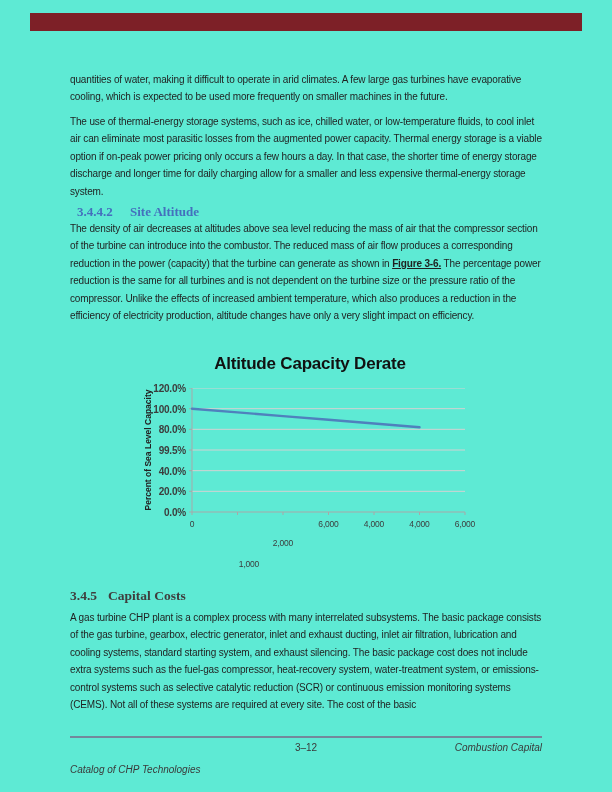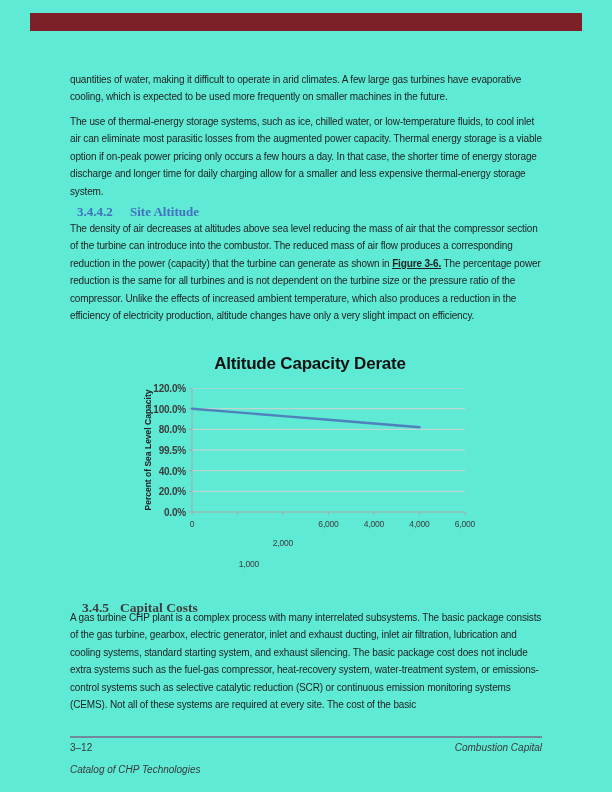--- a/index.html
+++ b/index.html
@@ -17,21 +17,21 @@
     position:absolute;left:70px;width:472px;
     font-size:10px;line-height:17.4px;letter-spacing:-0.15px;
     color:#1f1f1f;text-align:left;margin:0;
   }
   .h3-blue{
     position:absolute;left:70px;width:472px;margin:7px;
     font-family:"Liberation Serif", serif;font-weight:bold;font-size:13px;
   }
   .h3-blue .hnum{display:inline-block;width:53px;}
   .h2-dark{
-    position:absolute;left:70px;width:472px;margin:12px;
+    position:absolute;left:70px;width:472px;margin:0;
     font-family:"Liberation Serif", serif;font-weight:bold;font-size:13.5px;
   }
   .h2-dark .hnum{display:inline-block;width:38px;}
   .fig-caption{
     position:absolute;left:70px;width:472px;text-align:center;margin:0;
     font-family:"Liberation Serif", serif;font-weight:bold;font-size:12.5px;
   }
   .chart-title{
     position:absolute;left:145px;top:354px;width:330px;text-align:center;
     font-weight:bold;font-size:17px;color:#111;letter-spacing:-0.2px;
@@ -50,21 +50,21 @@
     position:absolute;width:50px;text-align:right;
     font-size:10px;color:#3c3c3c;letter-spacing:-0.2px;font-weight:bold;
   }
   .xtick{
     position:absolute;width:50px;text-align:center;
     font-size:8.5px;color:#3c3c3c;letter-spacing:-0.2px;
   }
   .footer-rule{position:absolute;left:70px;top:736px;width:472px;height:0;border-top:2px solid #73889c;}
   .footer{position:absolute;left:70px;top:742px;width:472px;font-size:10px;color:#3a3a3a;}
   .footer .f-left{position:absolute;left:0;font-style:italic;margin-top:22px;}
-  .footer .f-center{position:absolute;left:0;width:472px;}
+  .footer .f-center{position:absolute;left:0;width:472px;text-align:center;}
   .footer .f-right{position:absolute;right:0;font-style:italic;}
   b.inline-bold{font-weight:bold;text-decoration:underline;}
 </style>
 </head>
 <body>
 
 <div class="page">
 
   <div class="header-bar" style="background: rgb(125, 32, 39);"></div>
 

